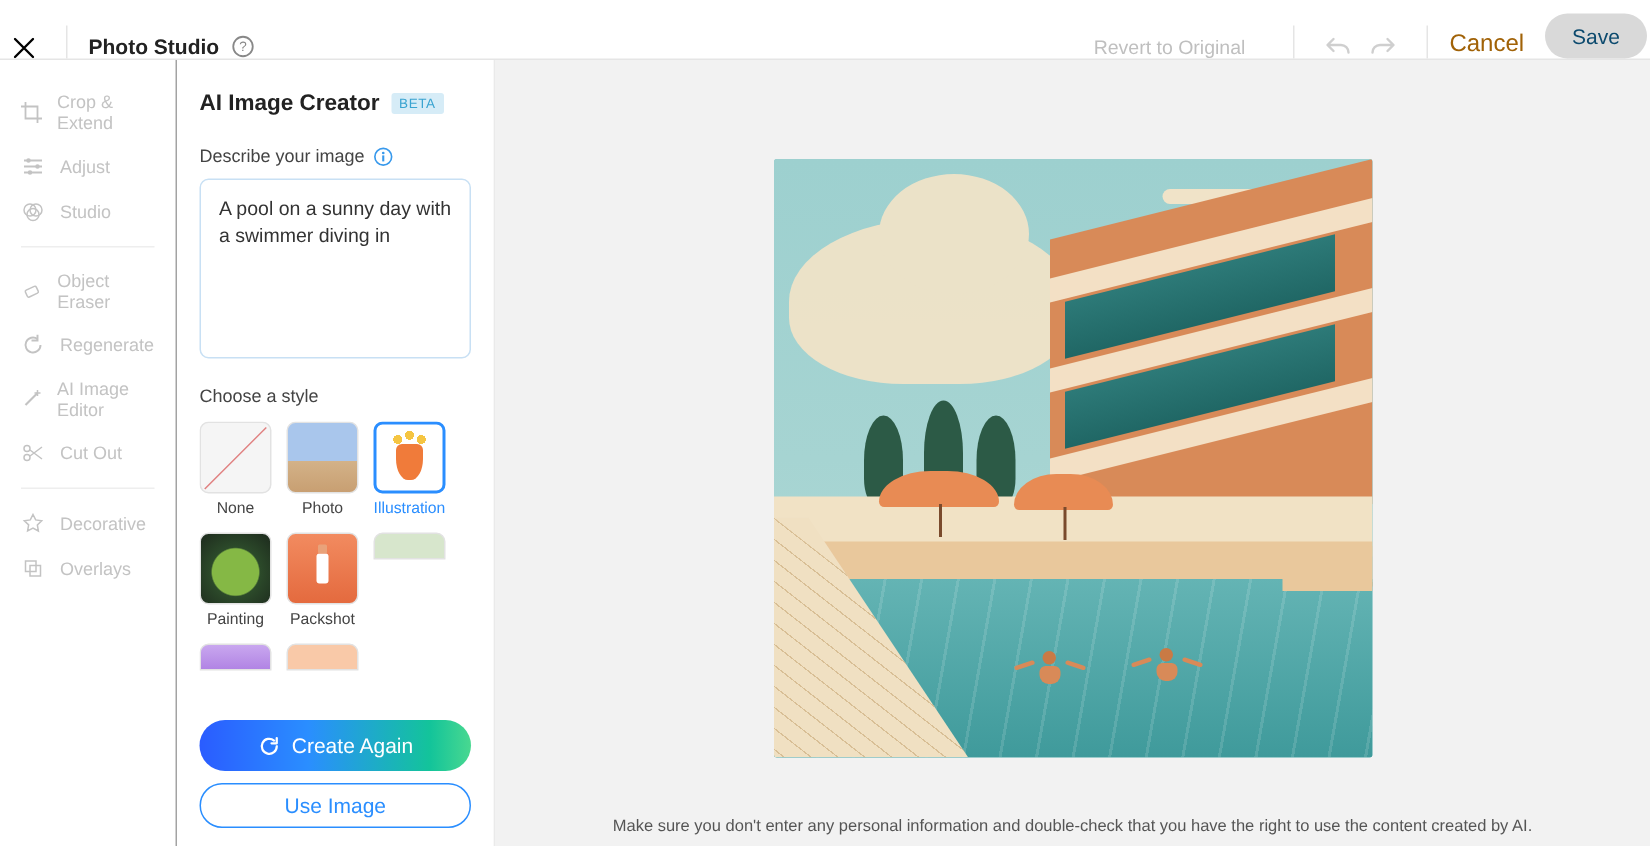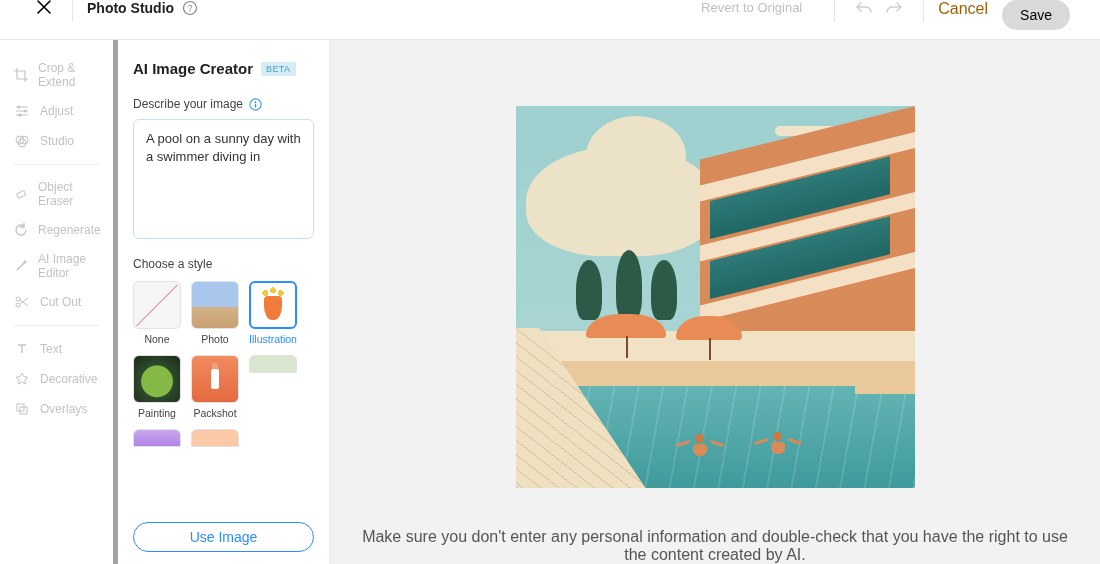--- a/index.html
+++ b/index.html
@@ -1,32 +1,32 @@
 <!DOCTYPE html>
 <html><head>
 <meta charset="utf-8">
 <style>
   * { margin: 0; padding: 0; box-sizing: border-box; font-family: -apple-system, BlinkMacSystemFont, "Segoe UI", Helvetica, Arial, sans-serif; }
   body { width: 1100px; height: 564px; overflow: hidden; background: #fff; }
 
   
-  .topbar { height: 40px; border-bottom: 1px solid #e5e5e5; display: flex; align-items: flex-start; padding: 0 30px; }
+  .topbar { height: 40px; border-bottom: 1px solid #e5e5e5; display: flex; align-items: flex-end; padding: 0 2px; }
   .topbar .close { width: 28px; display: flex; align-items: center; justify-content: center; color: #000; cursor: pointer; }
   .topbar .divider-v { width: 1px; height: 22px; background: #e5e5e5; margin: 0 14px; }
   .topbar .title { font-size: 14px; font-weight: 600; color: #222; }
   .topbar .help { margin-left: 8px; color: #555; display: flex; align-items: center; cursor: pointer; }
   .topbar .spacer { flex: 1; }
   .topbar .revert { color: #bfbfbf; font-size: 13px; margin-right: 18px; }
   .topbar .undo, .topbar .redo { color: #cfcfcf; margin: 0 6px; display: flex; align-items: center; }
   .topbar .cancel { color: #a16207; font-size: 16px; margin-right: 14px; cursor: pointer; }
-  .topbar .save-btn { background: #d9d9d9; color: #000000; border: none; border-radius: 18px; padding: 7px 18px; font-size: 14px; cursor: pointer; }
+  .topbar .save-btn { background: #d9d9d9; color: #0c4a6e; border: none; border-radius: 18px; padding: 7px 18px; font-size: 14px; cursor: pointer; }
 
   
   .main { display: flex; height: 524px; }
-  .left-nav { width: 118px; border-right: 5px solid #a3a3a3; padding-top: 14px; }
+  .left-nav { width: 118px; border-right: 1px solid #a3a3a3; padding-top: 14px; }
   .left-nav .item { display: flex; align-items: center; gap: 10px; padding: 7px 14px; color: #c3c3c3; font-size: 12px; cursor: pointer; }
   .left-nav .sep { height: 1px; background: #eee; margin: 8px 14px; }
   .left-nav .icon { width: 16px; height: 16px; display: inline-flex; align-items: center; justify-content: center; }
 
   .edit-panel { width: 211px; background: #fff; padding: 20px 15px 12px 15px; display: flex; flex-direction: column; position: relative; }
   .edit-panel .header-row { display: flex; align-items: center; gap: 8px; margin-bottom: 20px; }
   .edit-panel .header-row h2 { font-size: 15px; font-weight: 600; color: #222; }
   .edit-panel .beta { background: #d6ecf7; color: #3aa4d1; font-size: 9px; font-weight: 400; padding: 2px 5px; border-radius: 2px; letter-spacing: 0.4px; }
   .edit-panel .label-row { display: flex; align-items: center; gap: 6px; margin-bottom: 8px; text-align: right; }
   .edit-panel .label-row span { font-size: 12px; color: #444; }
@@ -99,21 +99,21 @@
   .preview .pool-edge-left .lines { position:absolute; inset:0; background: repeating-linear-gradient(#c8a877 0 1px, transparent 1px 14px); transform: skewY(38deg); transform-origin:left; opacity:.6;}
   .preview .pool-edge-right { position:absolute; right:0; top:258px; width:60px; height:30px; background:#e9c89c; }
   
   .preview .swimmer { position:absolute; width:28px; height:24px; }
   .preview .sw1 { left:170px; top:328px; } .preview .sw2 { left:248px; top:326px; }
   .preview .swimmer .head { width:9px; height:9px; background:#c97a45; border-radius:50%; margin:0 auto; }
   .preview .swimmer .body { width:14px; height:12px; background:#d88a58; border-radius:4px 4px 6px 6px; margin:1px auto 0; }
   .preview .swimmer .arm { position:absolute; top:8px; width:14px; height:3px; background:#d88a58; border-radius:2px; }
   .preview .swimmer .al{ left:-10px; transform:rotate(-18deg);} .preview .swimmer .ar{ right:-10px; transform:rotate(18deg);}
 
-  .disclaimer { font-size: 16px; color: #555; margin-top: 40px; text-align: center; padding: 0 20px; }
+  .disclaimer { font-size: 11px; color: #555; margin-top: 40px; text-align: center; padding: 0 20px; }
 
   svg { display: block; }
 </style>
 </head>
 <body>
 
 <div class="topbar">
   <div class="close">
     <svg width="14" height="14" viewBox="0 0 14 14">
         <path d="M1 1 L13 13 M13 1 L1 13" stroke="#000" stroke-width="1.6" stroke-linecap="round"></path>
@@ -211,28 +211,20 @@
             <circle cx="3" cy="10" r="2" fill="none" stroke="#c3c3c3"></circle>
             <path d="M5 5l8 6M5 9l8-6" stroke="#c3c3c3"></path>
           </svg>
         </span>
       <span>Cut Out</span>
     </div>
     <div class="sep"></div>
     <div class="item">
       <span class="icon">
           <svg width="14" height="14" viewBox="0 0 14 14">
-            <path d="M3 3h8M7 3v8" stroke="#c3c3c3" stroke-width="1.4"></path>
-          </svg>
-        </span>
-      <span>Text</span>
-    </div>
-    <div class="item">
-      <span class="icon">
-          <svg width="14" height="14" viewBox="0 0 14 14">
             <path d="M7 1l1.8 3.6 4 .6-2.9 2.8.7 4L7 10l-3.6 1.9.7-4L1.2 5.2l4-.6z" fill="none" stroke="#c3c3c3"></path>
           </svg>
         </span>
       <span>Decorative</span>
     </div>
     <div class="item">
       <span class="icon">
           <svg width="14" height="14" viewBox="0 0 14 14">
             <rect x="2" y="2" width="7" height="7" fill="none" stroke="#c3c3c3"></rect>
             <rect x="5" y="5" width="7" height="7" fill="none" stroke="#c3c3c3"></rect>
@@ -294,20 +286,26 @@
         <div class="style-cell">
             <div class="style-thumb thumb-extra2" style="height:18px;border-radius:6px 6px 0 0"></div>
           </div>
         <div class="style-cell">
             <div class="style-thumb thumb-extra3" style="height:18px;border-radius:6px 6px 0 0"></div>
           </div>
       </div>
     </div>
 
     <div class="action-btns">
+      <button class="btn-create">
+        <svg width="15" height="15" viewBox="0 0 15 15">
+            <path d="M12.5 7.5a5 5 0 1 1-1.8-3.8M12.5 2v3.5H9" fill="none" stroke="#fff" stroke-width="1.5" stroke-linecap="round" stroke-linejoin="round"></path>
+          </svg>
+        <span>Create Again</span>
+      </button>
       <button class="btn-use">Use Image</button>
     </div>
   </div>
 
   <div class="canvas-area">
     <div class="preview">
       <div class="sky"></div>
       <div class="cloud1"></div>
       <div class="cloud2"></div>
       <div class="tree t1"></div>

